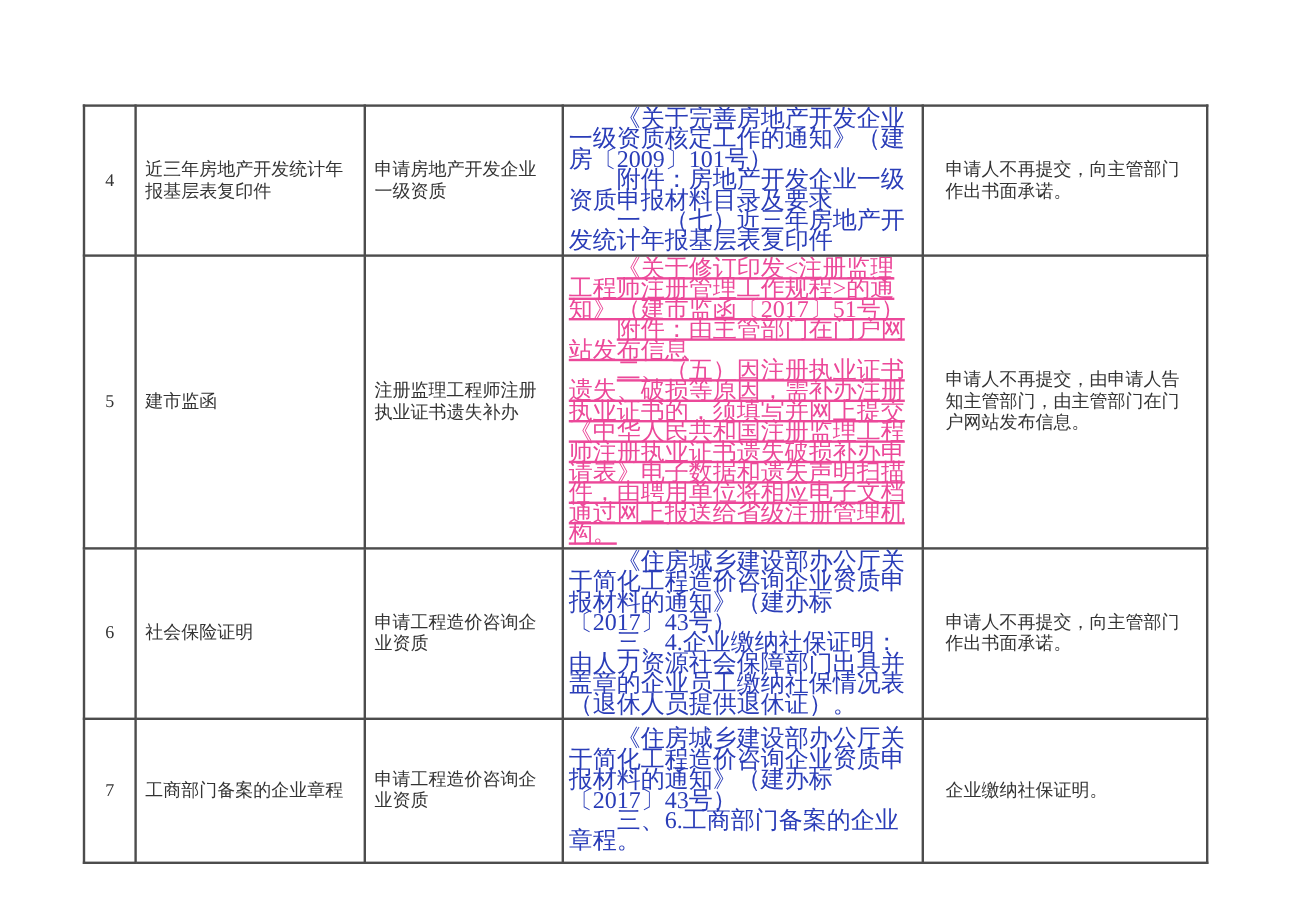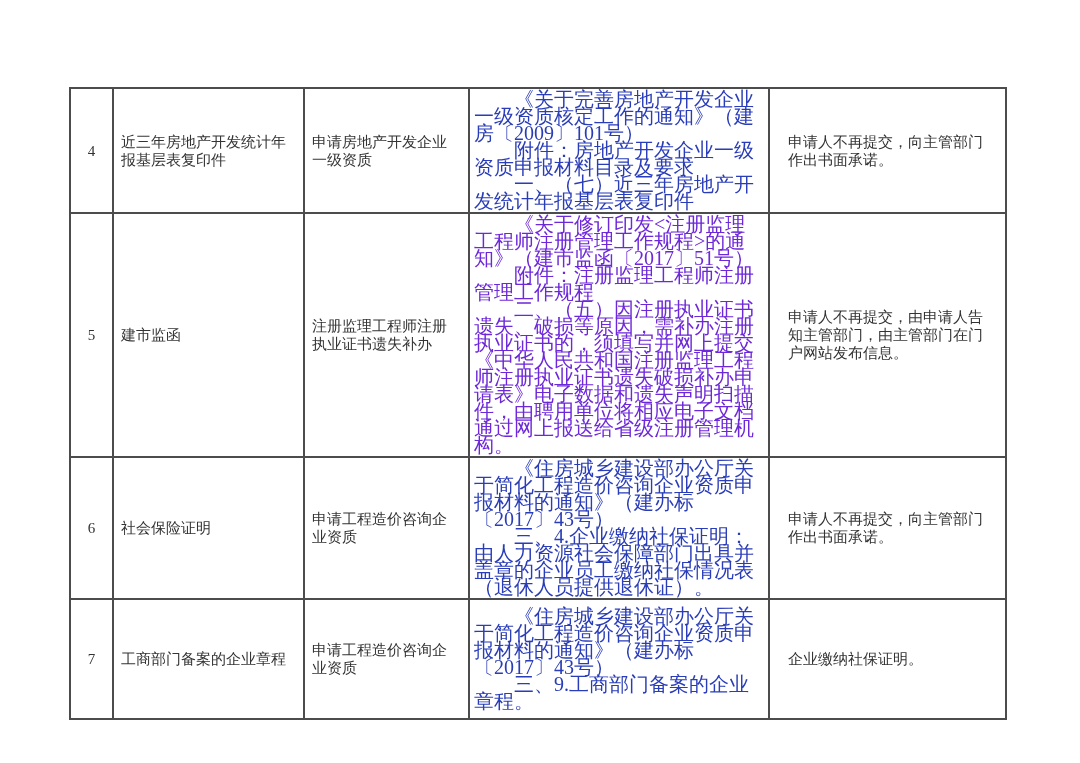--- a/index.html
+++ b/index.html
@@ -79,42 +79,42 @@
           <p>《关于完善房地产开发企业一级资质核定工作的通知》（建房〔2009〕101号）</p>
           <p>附件：房地产开发企业一级资质申报材料目录及要求</p>
           <p>一、（七）近三年房地产开发统计年报基层表复印件</p>
         </td>
         <td class="c-action">申请人不再提交，向主管部门作出书面承诺。</td>
       </tr>
       <tr style="height:190px">
         <td class="c-no">5</td>
         <td class="c-item">建市监函</td>
         <td class="c-type">注册监理工程师注册执业证书遗失补办</td>
-        <td class="c-basis" style="color: #6d28d9;">
+        <td class="c-basis" style="color: #ec4899; text-decoration: underline;">
           <p>《关于修订印发&lt;注册监理工程师注册管理工作规程&gt;的通知》（建市监函〔2017〕51号）</p>
-          <p>附件：注册监理工程师注册管理工作规程</p>
+          <p>附件：由主管部门在门户网站发布信息</p>
           <p>二、（五）因注册执业证书遗失、破损等原因，需补办注册执业证书的，须填写并网上提交《中华人民共和国注册监理工程师注册执业证书遗失破损补办申请表》电子数据和遗失声明扫描件，由聘用单位将相应电子文档通过网上报送给省级注册管理机构。</p>
         </td>
         <td class="c-action">申请人不再提交，由申请人告知主管部门，由主管部门在门户网站发布信息。</td>
       </tr>
       <tr style="height:122px">
         <td class="c-no">6</td>
         <td class="c-item">社会保险证明</td>
         <td class="c-type">申请工程造价咨询企业资质</td>
         <td class="c-basis" style="color: rgb(42, 61, 184);">
           <p>《住房城乡建设部办公厅关于简化工程造价咨询企业资质申报材料的通知》（建办标〔2017〕43号）</p>
           <p>三、4.企业缴纳社保证明：由人力资源社会保障部门出具并盖章的企业员工缴纳社保情况表（退休人员提供退休证）。</p>
         </td>
         <td class="c-action">申请人不再提交，向主管部门作出书面承诺。</td>
       </tr>
       <tr style="height:120px">
         <td class="c-no">7</td>
         <td class="c-item">工商部门备案的企业章程</td>
         <td class="c-type">申请工程造价咨询企业资质</td>
         <td class="c-basis" style="color: rgb(42, 61, 184);">
           <p>《住房城乡建设部办公厅关于简化工程造价咨询企业资质申报材料的通知》（建办标〔2017〕43号）</p>
-          <p>三、9.工商部门备案的企业章程。</p>
+          <p>三、6.工商部门备案的企业章程。</p>
         </td>
         <td class="c-action">企业缴纳社保证明。</td>
       </tr>
     </tbody>
   </table>
 </div>
 
 </body></html>

